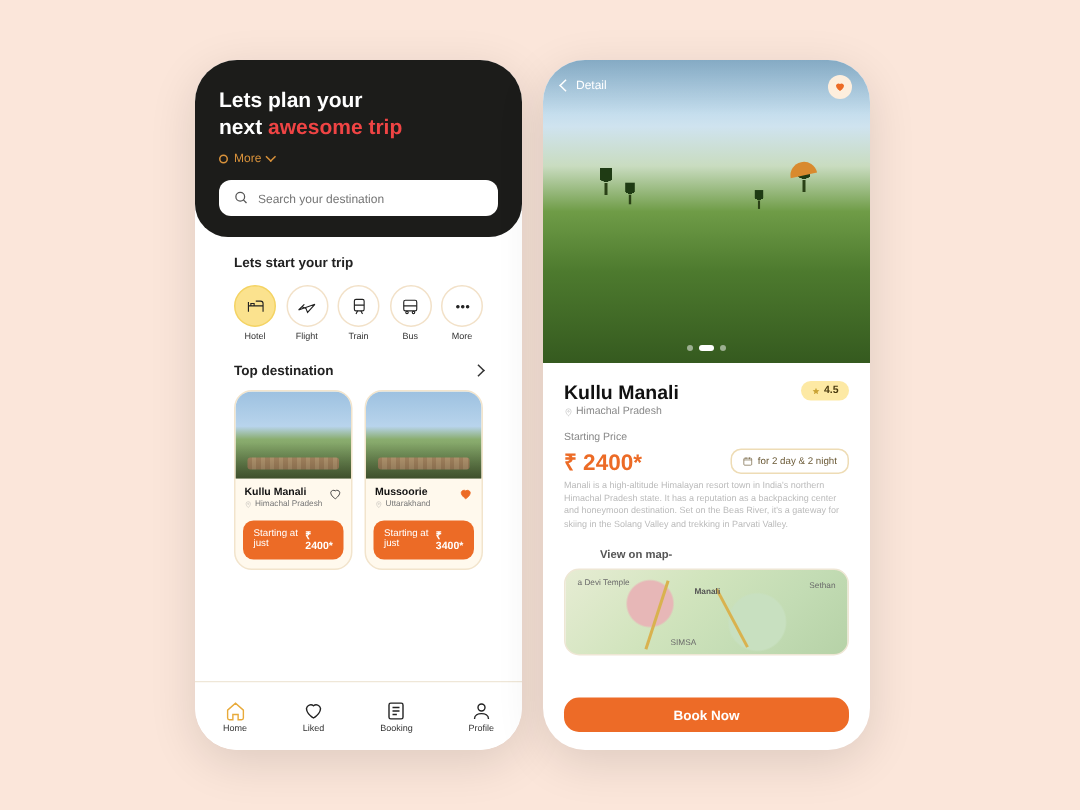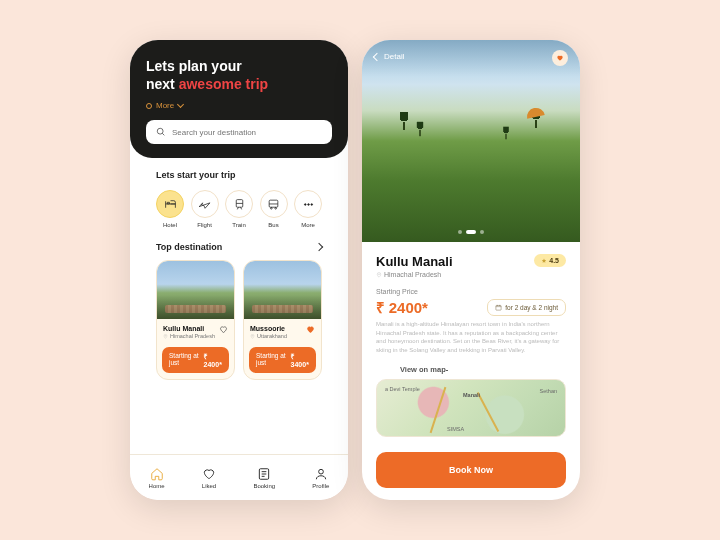--- a/index.html
+++ b/index.html
@@ -83,21 +83,21 @@
   .map{margin-top:5px;height:58px;border-radius:10px;background:
       radial-gradient(circle at 30% 40%,#e7b7b7 0 11%,transparent 12%),
       radial-gradient(circle at 68% 62%,#c8e0c0 0 14%,transparent 15%),
       linear-gradient(135deg,#e6ecd3 0%,#d1e4bd 40%,#c3dcb4 70%,#b6d2a7 100%);
       position:relative;border:1px solid #eee6d4;}
   .map .ml{position:absolute;font-size:5.5px;color:#6a6a6a;}
   .map .m1{top:6px;left:8px;} .map .m2{top:12px;left:86px;font-weight:600;color:#555;} .map .m3{top:8px;right:8px;} .map .m4{bottom:4px;left:70px;}
   .map .road{position:absolute;left:60px;top:6px;width:2px;height:48px;background:#d9b24f;transform:rotate(18deg);}
   .map .road2{position:absolute;left:110px;top:10px;width:2px;height:44px;background:#d9b24f;transform:rotate(-28deg);}
 
-  .booknow{position:absolute;left:14px;right:14px;bottom:12px;height:36px;border-radius:10px;background:#ed6b27;color:#fff;display:flex;align-items:center;justify-content:center;font-size:9px;font-weight:600;}
+  .booknow{position:absolute;left:14px;right:14px;bottom:12px;height:23px;border-radius:10px;background:#ed6b27;color:#fff;display:flex;align-items:center;justify-content:center;font-size:9px;font-weight:600;}
 </style>
 </head>
 <body>
 
 <div class="stage">
 
   <div class="phone">
     <div class="p1-hdr">
       <div class="p1-title">
         <span>Lets plan your</span><br>

